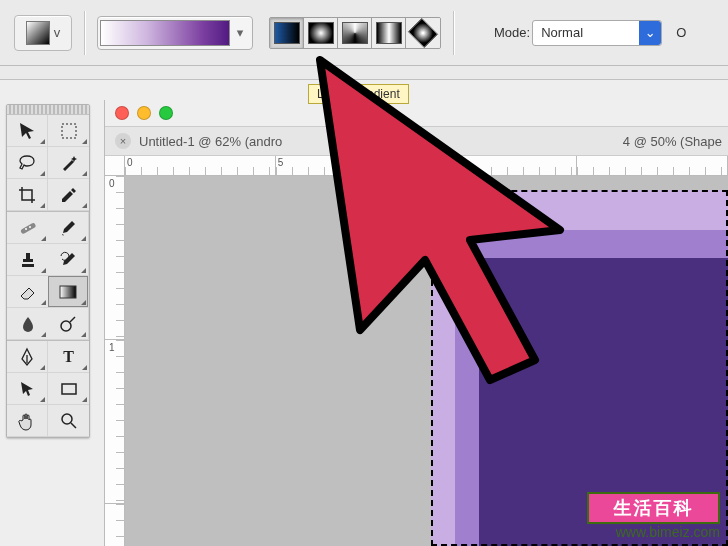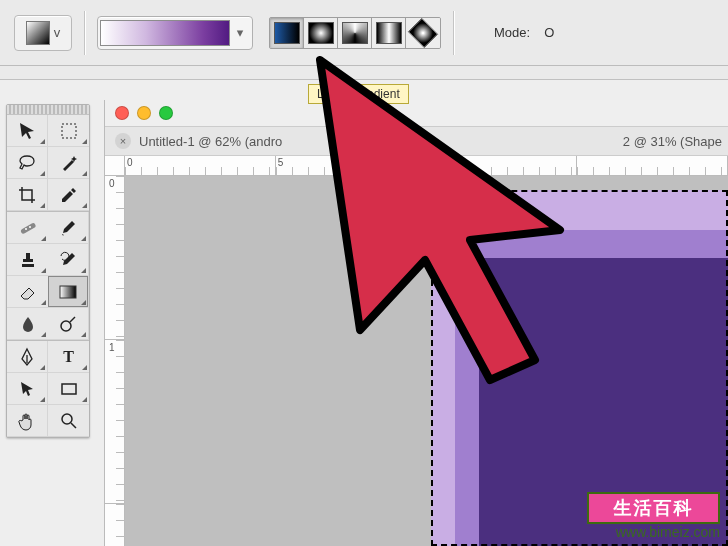--- a/index.html
+++ b/index.html
@@ -104,20 +104,24 @@
     <div class="gtype">
         <div class="gicn g-reflect"></div>
       </div>
     <div class="gtype">
         <div class="gicn g-diamond"></div>
       </div>
   </div>
   <div class="divider"></div>
   <div class="mode-group">
     <span>Mode:</span>
+    <div class="mode-select">
+      <span>Normal</span>
+      <div class="mode-caret">⌄</div>
+    </div>
   </div>
   <span class="trail">O</span>
 </div>
 
 <div class="workspace">
   <div class="secondary-bar"></div>
 </div>
 
 <div class="tools-panel">
   <div class="tool-grip"></div>
@@ -294,21 +298,21 @@
 
 <div class="doc-window">
   <div class="traffic">
     <div class="tl red"></div>
     <div class="tl yellow"></div>
     <div class="tl green"></div>
   </div>
   <div class="tab-bar">
     <div class="tab-close">×</div>
     <span>Untitled-1 @ 62% (andro</span>
-    <span class="tab2">2 @ 31% (Shape</span>
+    <span class="tab2">4 @ 50% (Shape</span>
   </div>
   <div class="ruler-corner"></div>
   <div class="ruler-h">
     <div class="rh-cell">
         <span>0</span>
         <div class="ticks"></div>
       </div>
     <div class="rh-cell">
         <span>5</span>
         <div class="ticks"></div>

